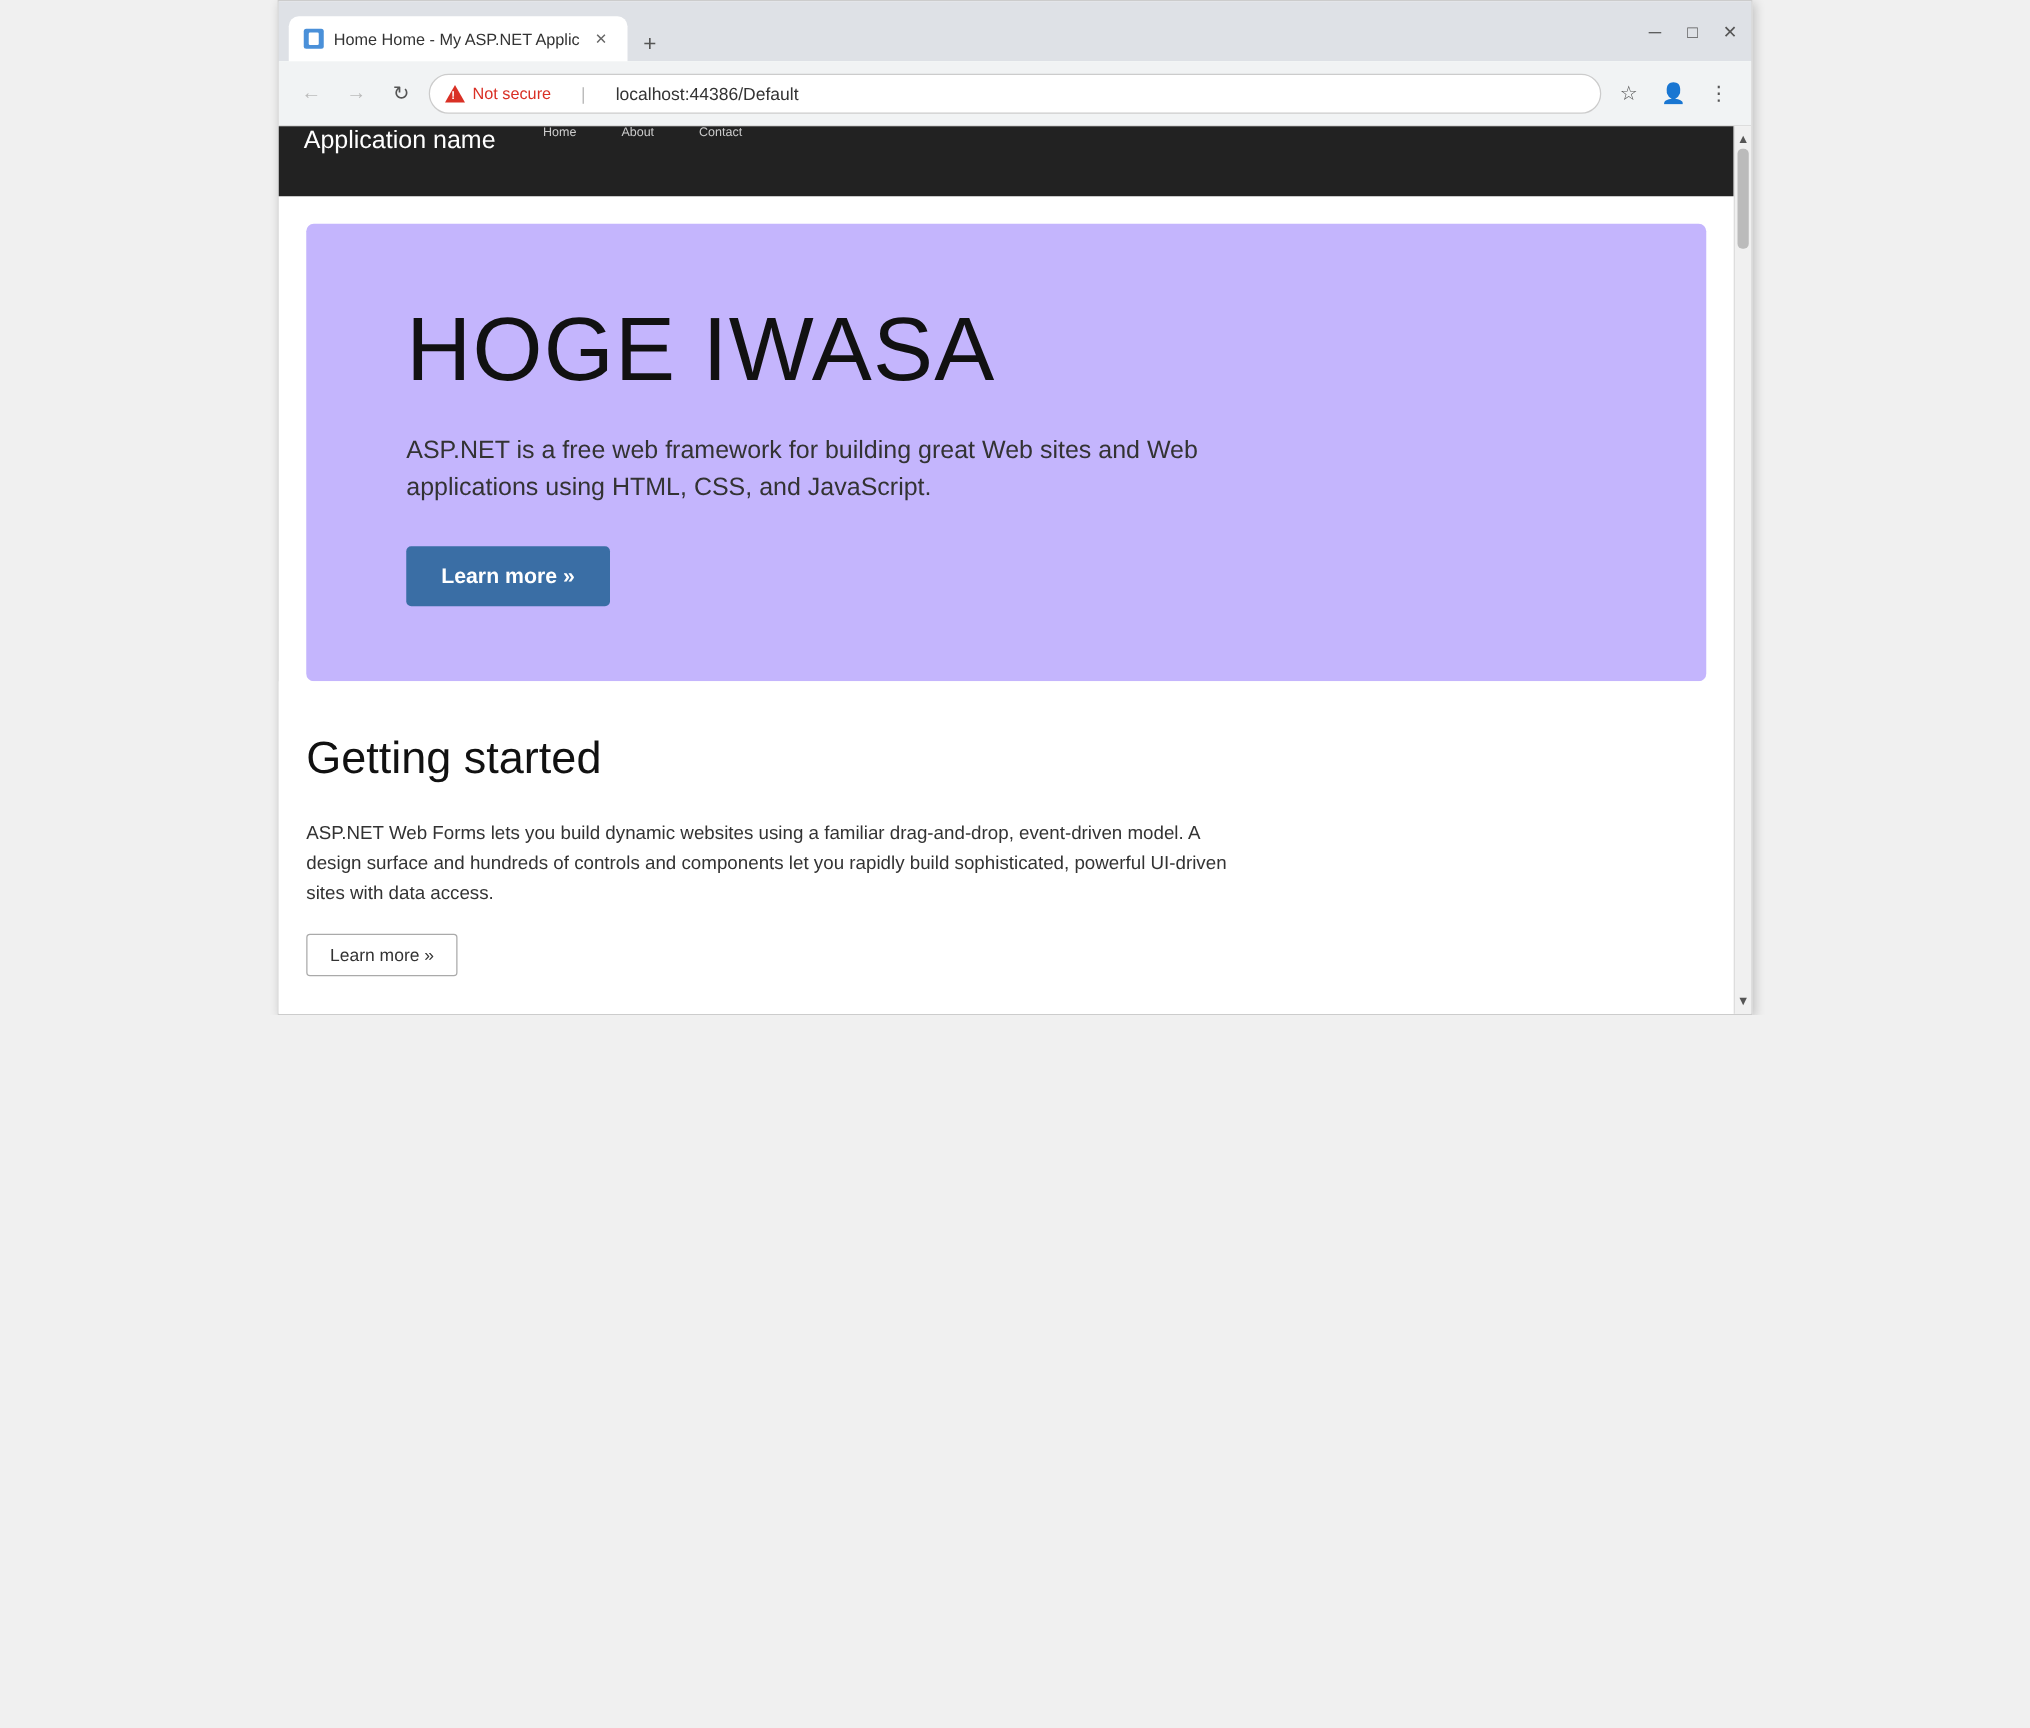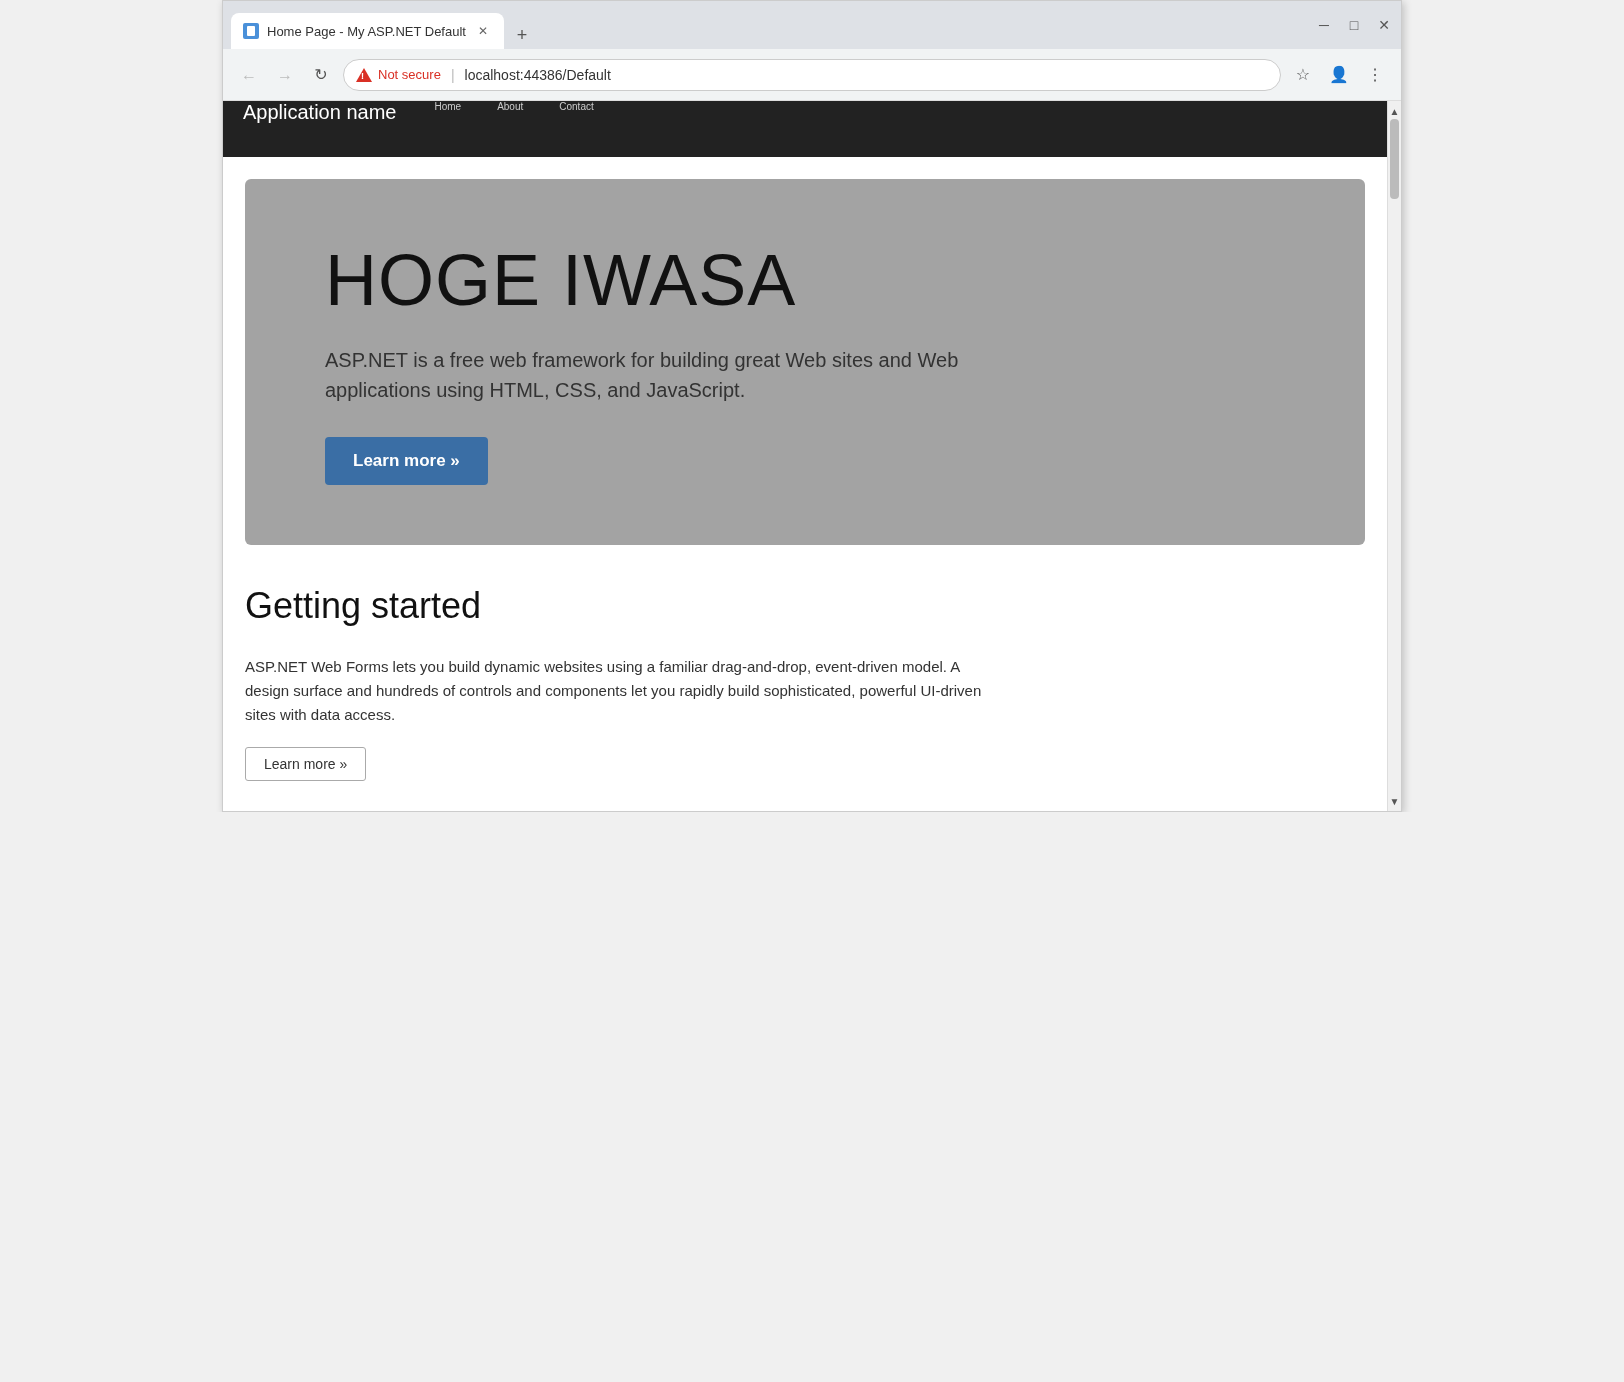--- a/index.html
+++ b/index.html
@@ -143,21 +143,21 @@
 
     .url-bar {
       flex: 1;
       height: 32px;
       background: #ffffff;
       border: 1px solid #ccc;
       border-radius: 16px;
       display: flex;
       align-items: center;
       padding: 0 12px;
-      gap: 6px;
+      gap: 20px;
       font-size: 14px;
     }
 
     .security-warning {
       display: flex;
       align-items: center;
       gap: 4px;
       color: #d93025;
       font-size: 13px;
       font-weight: 500;
@@ -260,21 +260,21 @@
     .site-nav-link {
       color: #cccccc;
       font-size: 10px;
       cursor: pointer;
       padding: 0 8px;
       text-decoration: none;
     }
 
     
     .hero-section {
-      background: #a3a3a3;
+      background: #c4b5fd;
       margin: 22px 22px 0 22px;
       border-radius: 6px;
       padding: 60px 50px 60px 80px;
     }
 
     .hero-title {
       font-size: 72px;
       font-weight: 400;
       color: #111;
       letter-spacing: 1px;
@@ -360,21 +360,21 @@
 <body>
 
 <div class="browser-window">
 
   <div class="title-bar">
     <div class="tab-strip">
       <div class="tab-active">
         <span class="tab-favicon">
           <span class="tab-favicon-inner"></span>
         </span>
-        <span>Home Page - My ASP.NET Default</span>
+        <span>Home Home - My ASP.NET Applic</span>
         <span class="tab-close">✕</span>
       </div>
       <div class="new-tab-btn">+</div>
     </div>
     <div class="window-controls">
       <div class="win-btn">─</div>
       <div class="win-btn">□</div>
       <div class="win-btn">✕</div>
     </div>
   </div>

